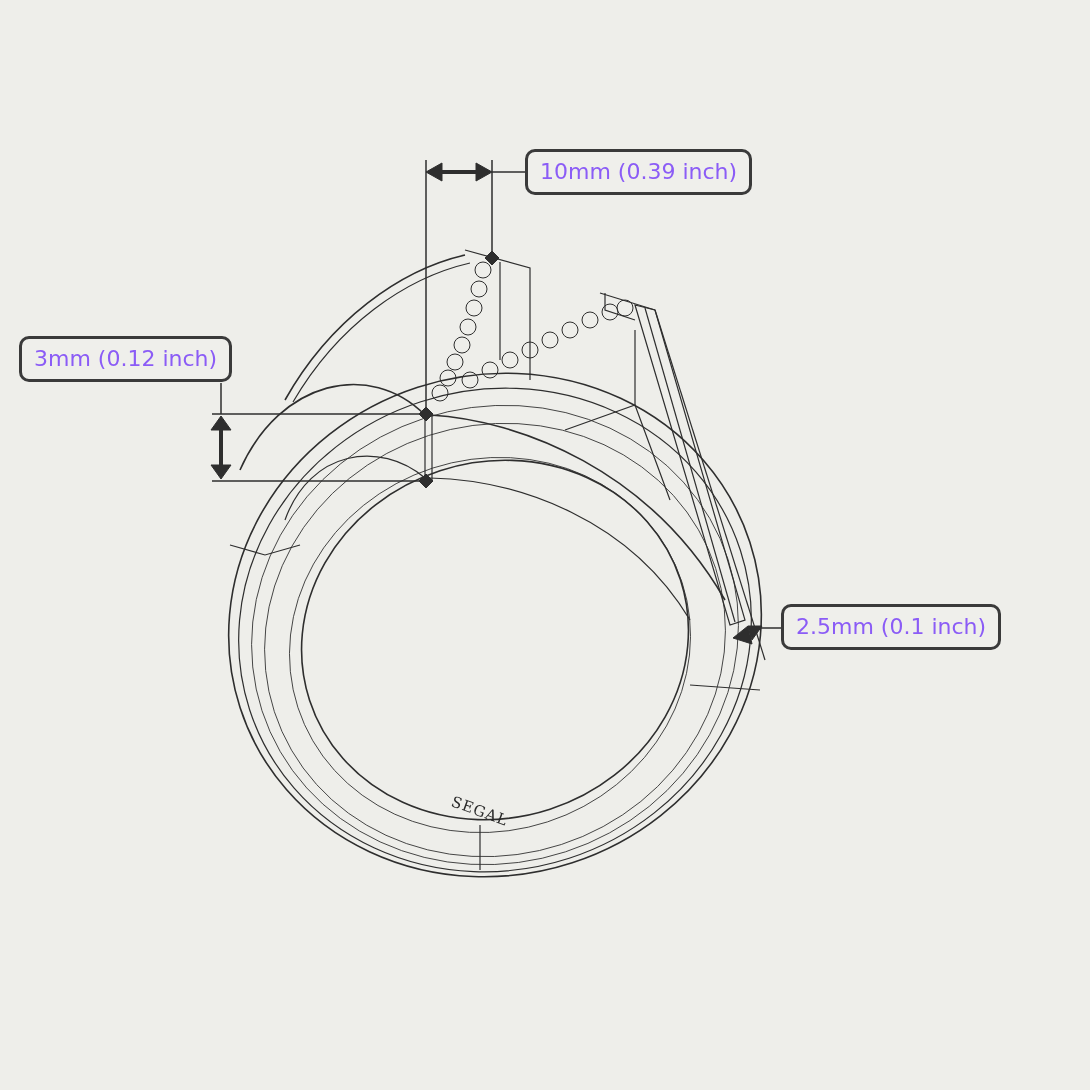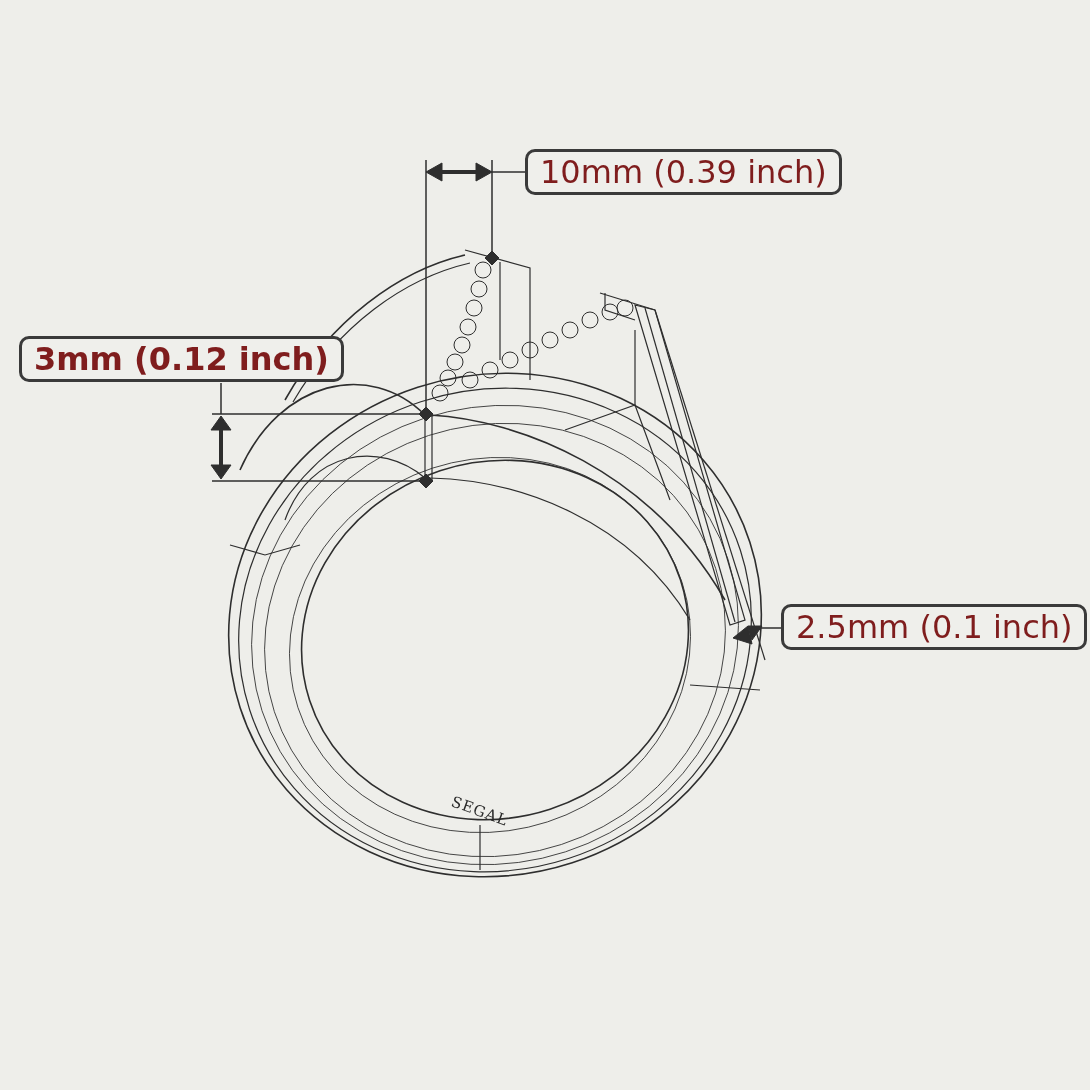--- a/index.html
+++ b/index.html
@@ -8,22 +8,22 @@
       background: #eeeeea;
       font-family: "DejaVu Sans", sans-serif;
       position: relative;
     }
     .canvas { position: absolute; left: 0; top: 0; width: 1090px; height: 1090px; }
     .label-box {
       position: absolute;
       border: 3px solid #3a3a3a;
       border-radius: 10px;
       background: #efefeb;
-      color: #7f1d1d;
-      font-size: 32px;
+      color: #8b5cf6;
+      font-size: 22px;
       line-height: 40px;
       padding: 0 12px;
       white-space: nowrap;
       box-sizing: border-box;
       height: 46px;
       display: flex; align-items: center;
     }
     .brand-mark {
       position: absolute;
       font-family: "DejaVu Serif", serif;
@@ -119,16 +119,16 @@
     <polygon points="426,474 433,481 426,488 419,481"></polygon>
   </g>
   <g stroke="#2e2e2e" fill="#2e2e2e">
     <line x1="760" y1="628" x2="782" y2="628" stroke-width="1.5"></line>
     <polygon points="733,638 748,626 752,644"></polygon>
     <polygon points="762,626 748,626 752,640"></polygon>
   </g>
 </svg>
 
 <div class="label-box" style="left:525px; top:149px;">10mm (0.39 inch)</div>
-<div class="label-box" style="left:19px; top:336px;font-weight:bold;">3mm (0.12 inch)</div>
+<div class="label-box" style="left:19px; top:336px;">3mm (0.12 inch)</div>
 <div class="label-box" style="left:781px; top:604px;text-align:center;">2.5mm (0.1 inch)</div>
 
 <div class="brand-mark" style="left:452px; top:792px;">SEGAL</div>
 
 </body></html>

